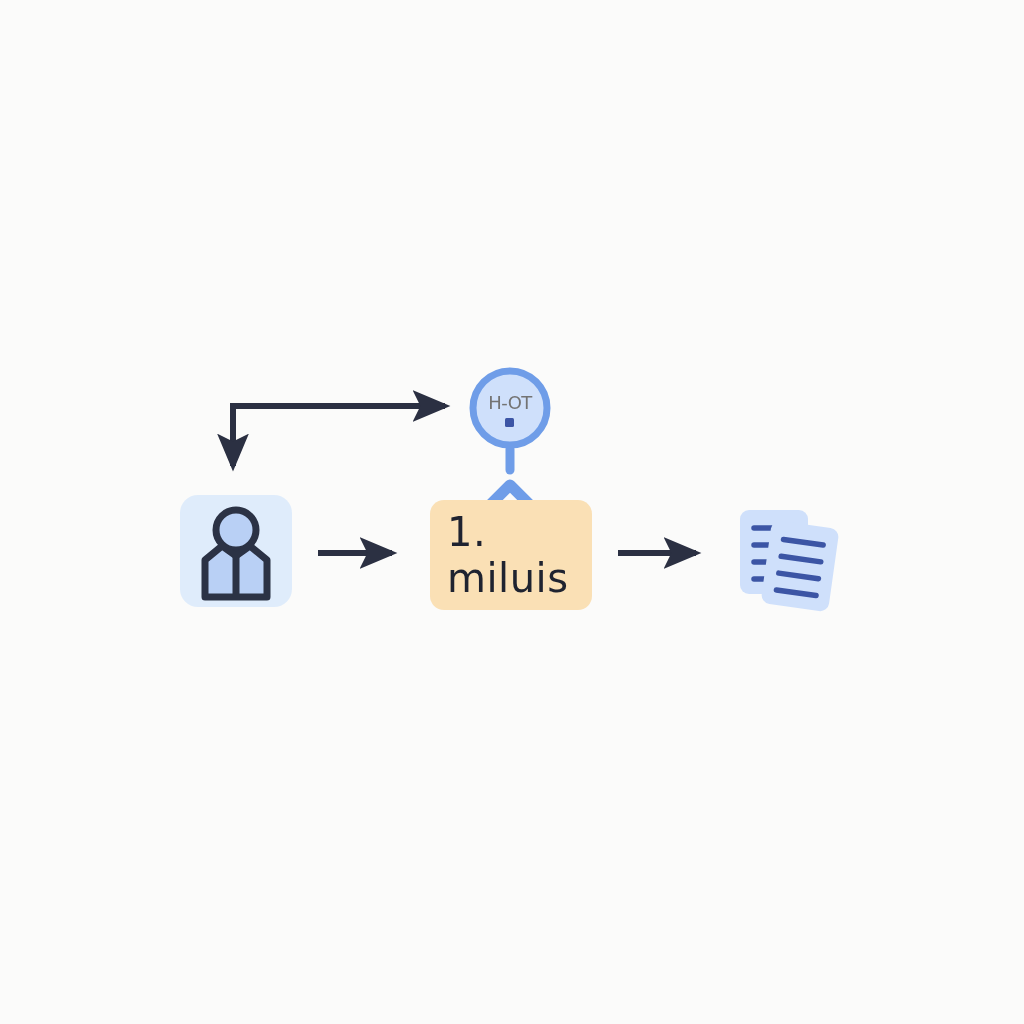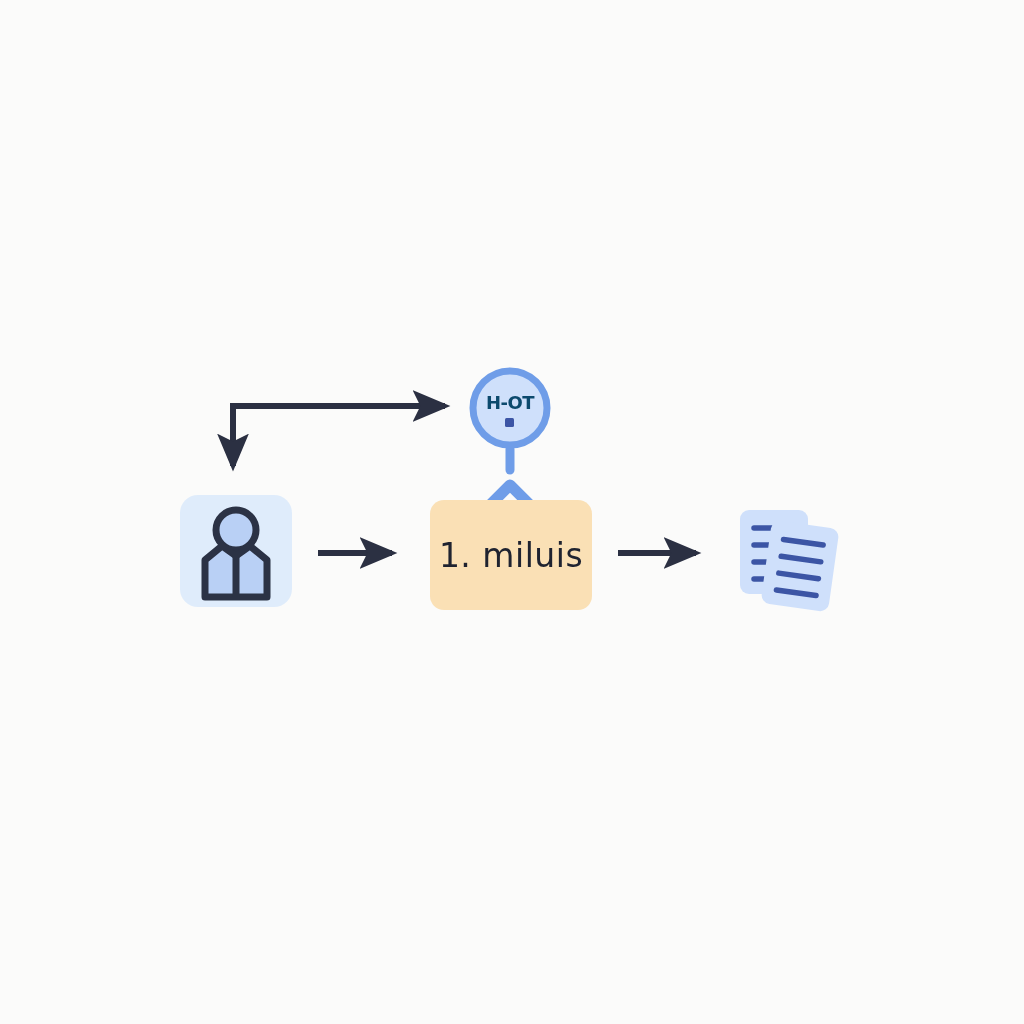--- a/index.html
+++ b/index.html
@@ -30,32 +30,33 @@
     display: flex;
     align-items: center;
     justify-content: center;
     pointer-events: none;
   }
   #process-label {
     left: 430px;
     top: 500px;
     width: 162px;
     height: 110px;
-    font-size: 33px;
+    font-size: 40px;
     color: #1f2330;
     letter-spacing: 0.5px;
+    padding-left: 17px;
   }
   #badge-label {
     left: 470px;
     top: 386px;
     width: 80px;
     height: 32px;
     font-size: 18px;
-    font-weight: bold;
-    color: #0c4a6e;
+    font-weight: normal;
+    color: #737373;
     letter-spacing: -0.5px;
   }
 </style>
 </head>
 <body>
 
 <div id="canvas">
 
   <svg id="diagram-svg" viewBox="0 0 1024 1024">
     <defs>

